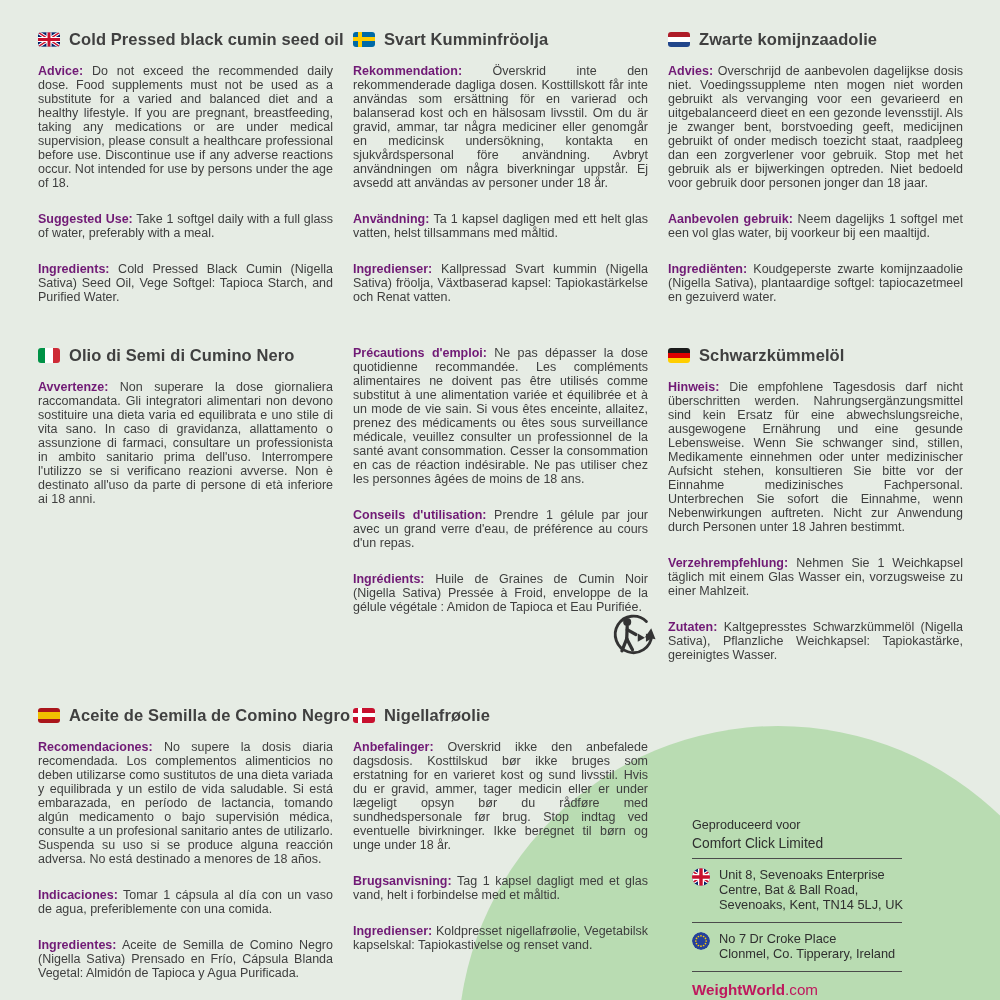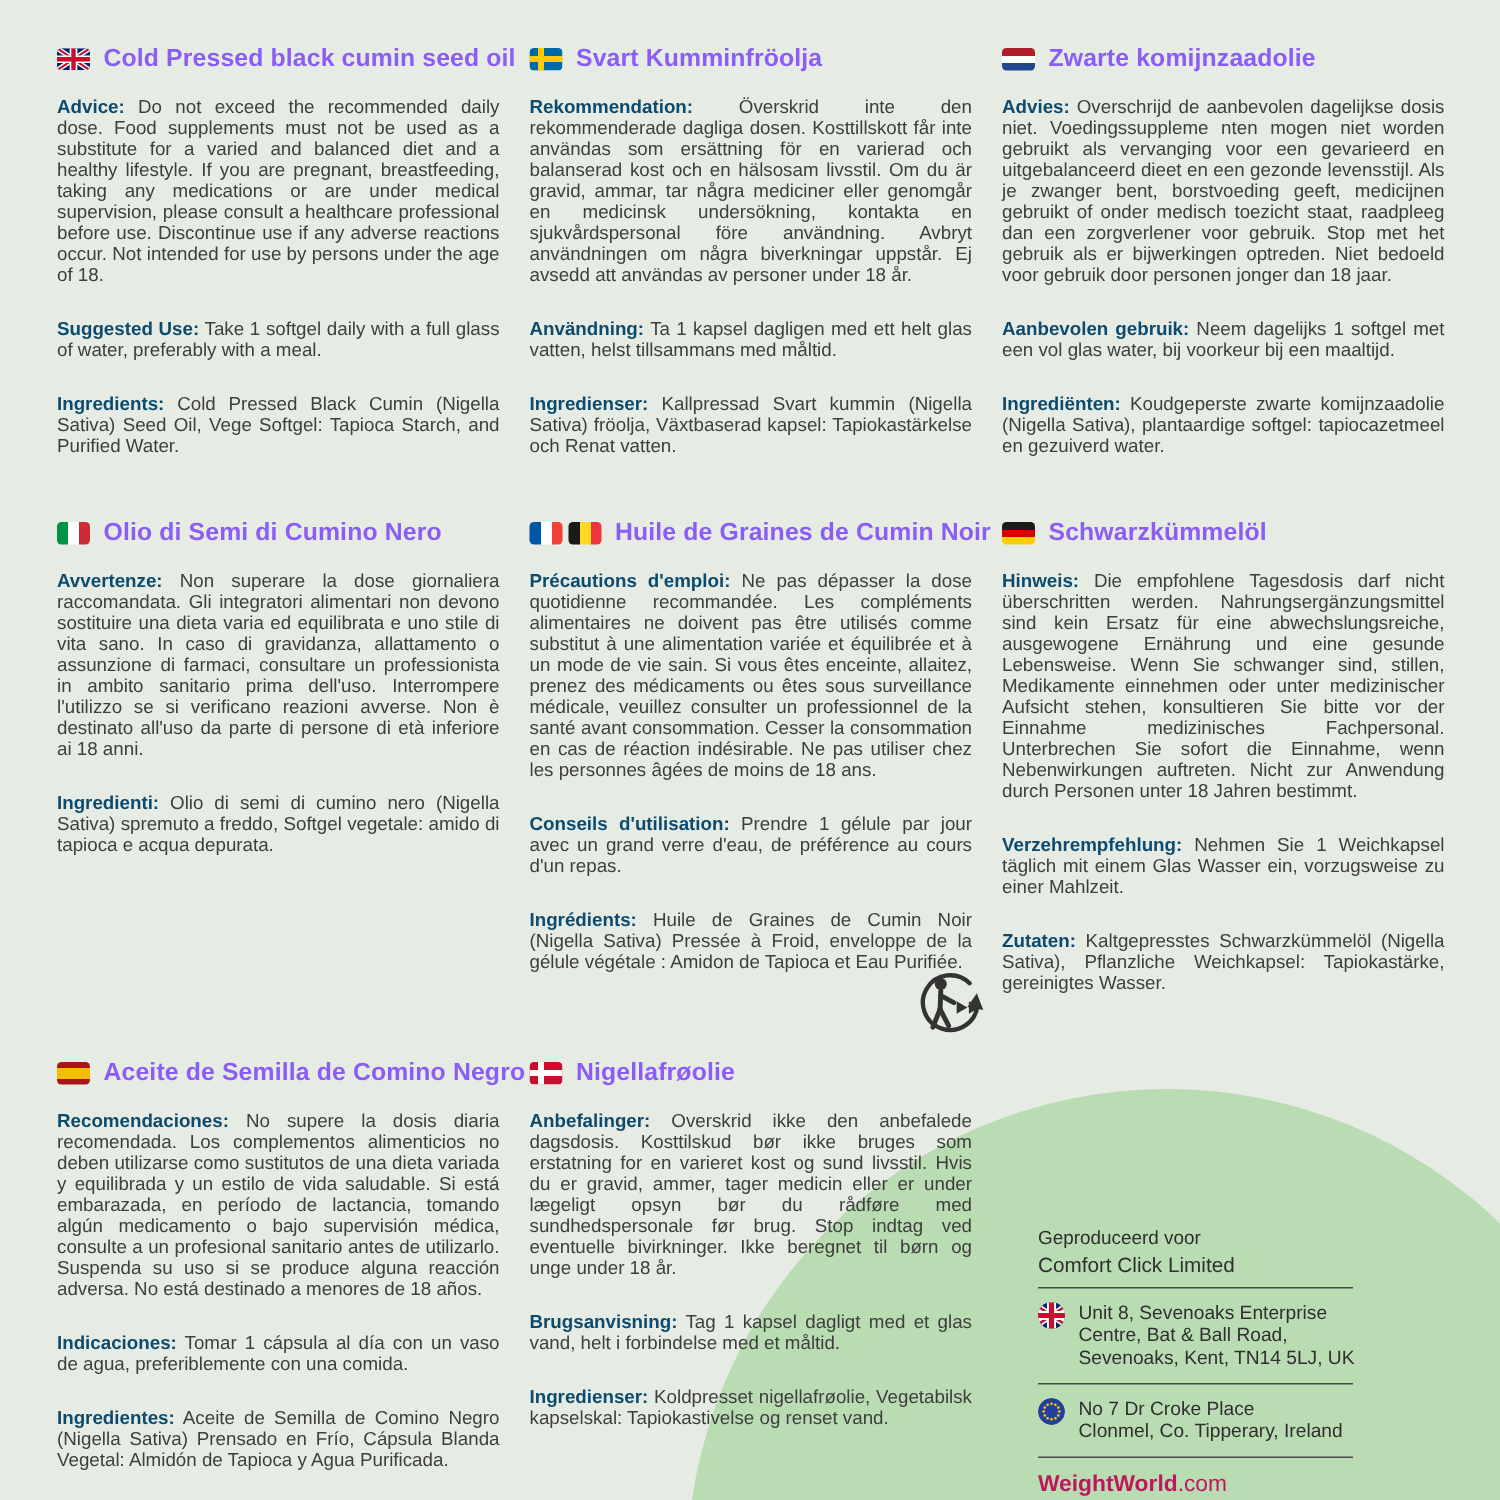--- a/index.html
+++ b/index.html
@@ -19,23 +19,23 @@
   .grid {
     position:relative; z-index:1;
     display:grid;
     grid-template-columns:295px 295px 295px;
     grid-template-rows:316px 360px auto;
     column-gap:20px;
     padding:30px 37px 0 38px;
   }
   .sec-head { display:flex; align-items:center; gap:9px; margin-bottom:15px; }
   .flags { display:flex; gap:4px; flex:none; }
-  h2 { font-size:16.5px; font-weight:bold; color:#8b5cf6; letter-spacing:.1px; white-space:nowrap; }
+  h2 { font-size:16.5px; font-weight:bold; color:#404040; letter-spacing:.1px; white-space:nowrap; }
   .para { font-size:12.5px; line-height:1.12; text-align:justify; margin-bottom:22px; }
-  .para b { color:#0c4a6e; }
+  .para b { color:#701a75; }
   .flag { width:22px; height:15px; border-radius:3px; overflow:hidden; display:block; flex:none; }
   .f-nl { background:linear-gradient(to bottom,#AE1C28 0 33.4%,#ffffff 33.4% 66.7%,#21468B 66.7%); }
   .f-it { background:linear-gradient(to right,#009246 0 33.4%,#ffffff 33.4% 66.7%,#CE2B37 66.7%); }
   .f-fr { background:linear-gradient(to right,#0055A4 0 33.4%,#ffffff 33.4% 66.7%,#EF4135 66.7%); }
   .f-be { background:linear-gradient(to right,#1a1a1a 0 33.4%,#FDDA24 33.4% 66.7%,#EF3340 66.7%); }
   .f-de { background:linear-gradient(to bottom,#1a1a1a 0 33.4%,#DD0000 33.4% 66.7%,#FFCE00 66.7%); }
   .f-es { background:linear-gradient(to bottom,#AA151B 0 25%,#F1BF00 25% 75%,#AA151B 75%); }
   .f-se { background:#006AA7;
     background-image:linear-gradient(to right,transparent 0 5.5px,#FECC02 5.5px 9.5px,transparent 9.5px),
                      linear-gradient(to bottom,transparent 0 5.5px,#FECC02 5.5px 9.5px,transparent 9.5px); }
@@ -112,31 +112,23 @@
   </section>
 
   <section>
     <div class="sec-head">
       <span class="flags">
           <span class="flag f-it"></span>
         </span>
       <h2>Olio di Semi di Cumino Nero</h2>
     </div>
     <p class="para"><b>Avvertenze:</b> <span>Non superare la dose giornaliera raccomandata. Gli integratori alimentari non devono sostituire una dieta varia ed equilibrata e uno stile di vita sano. In caso di gravidanza, allattamento o assunzione di farmaci, consultare un professionista in ambito sanitario prima dell'uso. Interrompere l'utilizzo se si verificano reazioni avverse. Non è destinato all'uso da parte di persone di età inferiore ai 18 anni.</span></p>
-    <p class="para"><b>Ingredienti:</b> <span>Olio di semi di cumino nero (Nigella Sativa) spremuto a freddo, Softgel vegetale: amido di tapioca e acqua depurata.</span></p>
-  </section>
-
-  <section>
-    <div class="sec-head">
-      <span class="flags">
-          <span class="flag f-fr"></span>
-          <span class="flag f-be"></span>
-        </span>
-      <h2>Huile de Graines de Cumin Noir</h2>
-    </div>
+  </section>
+
+  <section>
     <p class="para"><b>Précautions d'emploi:</b> <span>Ne pas dépasser la dose quotidienne recommandée. Les compléments alimentaires ne doivent pas être utilisés comme substitut à une alimentation variée et équilibrée et à un mode de vie sain. Si vous êtes enceinte, allaitez, prenez des médicaments ou êtes sous surveillance médicale, veuillez consulter un professionnel de la santé avant consommation. Cesser la consommation en cas de réaction indésirable. Ne pas utiliser chez les personnes âgées de moins de 18 ans.</span></p>
     <p class="para"><b>Conseils d'utilisation:</b> <span>Prendre 1 gélule par jour avec un grand verre d'eau, de préférence au cours d'un repas.</span></p>
     <p class="para" style="margin-bottom:0"><b>Ingrédients:</b> <span>Huile de Graines de Cumin Noir (Nigella Sativa) Pressée à Froid, enveloppe de la gélule végétale : Amidon de Tapioca et Eau Purifiée.</span></p>
     <div class="triman"><svg width="48" height="48" viewBox="0 0 50 50">
           <path d="M40 12 A 19 19 0 1 0 45.5 27" fill="none" stroke="#333" stroke-width="3" stroke-linecap="round"></path>
           <polygon points="45,19 49.5,30.5 38.5,28.5" fill="#333"></polygon>
           <circle cx="20" cy="12.5" r="4.2" fill="#333"></circle>
           <g stroke="#333" stroke-width="3.4" stroke-linecap="round" fill="none">
             <path d="M20 17 L19.5 30"></path>
             <path d="M19.5 30 L14.5 42.5"></path>

